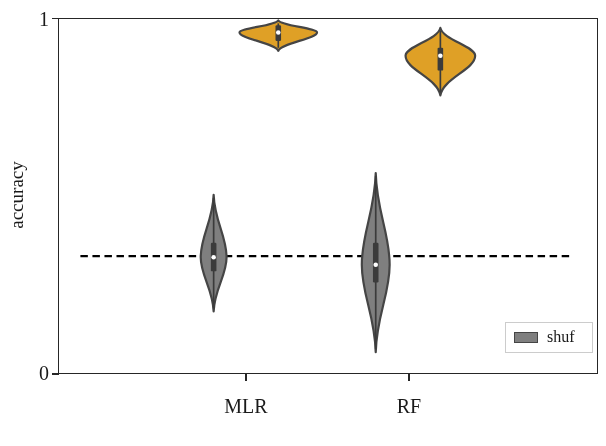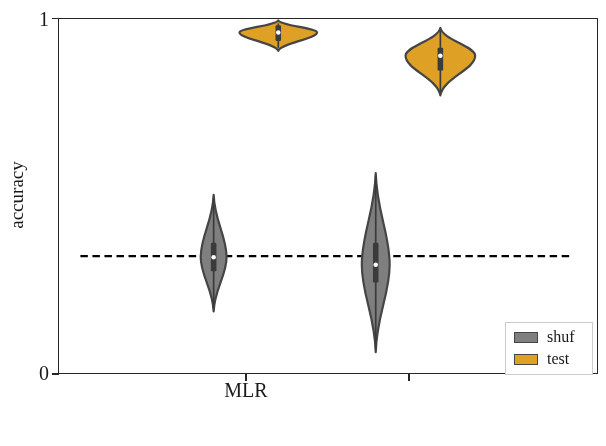--- a/index.html
+++ b/index.html
@@ -18,21 +18,21 @@
     position:absolute; left:-43px; top:185px; width:120px; height:20px;
     text-align:center; font-size:19px; line-height:20px;
     transform:rotate(-90deg); transform-origin:center;
   }
   .ytick { position:absolute; left:0; width:49px; text-align:right;
            font-size:20px; line-height:20px; }
   .ytick-1 { top:9px; }
   .ytick-0 { top:363px; }
 
   .xtick { position:absolute; width:100px; text-align:center;
-           font-size:20px; line-height:20px; top:380px; }
+           font-size:20px; line-height:20px; top:396px; }
   .xtick-mlr { left:196px; }
   .xtick-rf  { left:359px; }
   .xlabel { position:absolute; left:228px; top:409px; width:200px;
             text-align:center; font-size:20px; line-height:22px; }
 
   .tickmark { position:absolute; background:#262626; }
   .ymark-1 { left:52px; top:17.5px; width:6.5px; height:1.5px; }
   .ymark-0 { left:52px; top:373px;  width:6.5px; height:1.5px; }
   .xmark-mlr { left:245.2px; top:374px; width:1.5px; height:6.5px; }
   .xmark-rf  { left:408.2px; top:374px; width:1.5px; height:6.5px; }
@@ -80,25 +80,22 @@
         <rect x="217.2" width="5.6" y="6.4" height="15.7" fill="#3b3b3b" rx="1.2"></rect>
         <circle cx="220.0" cy="13.5" r="2.3" fill="#ffffff"></circle>
         <path d="M 383.0 8.9 C 380.6 20.7 348.0 27.5 348.0 37.0 C 348.0 50.6 380.6 60.1 383.0 76.9 C 385.4 60.1 418.0 50.6 418.0 37.0 C 418.0 27.5 385.4 20.7 383.0 8.9 Z" fill="#dfa026" stroke="#454545" stroke-width="2.2" stroke-linejoin="round"></path>
         <line x1="383.0" x2="383.0" y1="11.9" y2="73.9" stroke="#3b3b3b" stroke-width="1.7"></line>
         <rect x="380.2" width="5.6" y="28.8" height="23.1" fill="#3b3b3b" rx="1.2"></rect>
         <circle cx="383.0" cy="37.0" r="2.3" fill="#ffffff"></circle>
       </svg>
   </div>
 
   <div class="xtick xtick-mlr">MLR</div>
+  <div class="xtick xtick-rf">RF</div>
 
   <div class="legend">
     <div class="legend-row">
       <span class="swatch" style="background: rgb(127, 127, 127);"></span>
       <span class="legend-label">shuf</span>
     </div>
-    <div class="legend-row">
-      <span class="swatch" style="background: rgb(223, 160, 38);"></span>
-      <span class="legend-label">test</span>
-    </div>
   </div>
 
 </div>
 
 </body></html>

